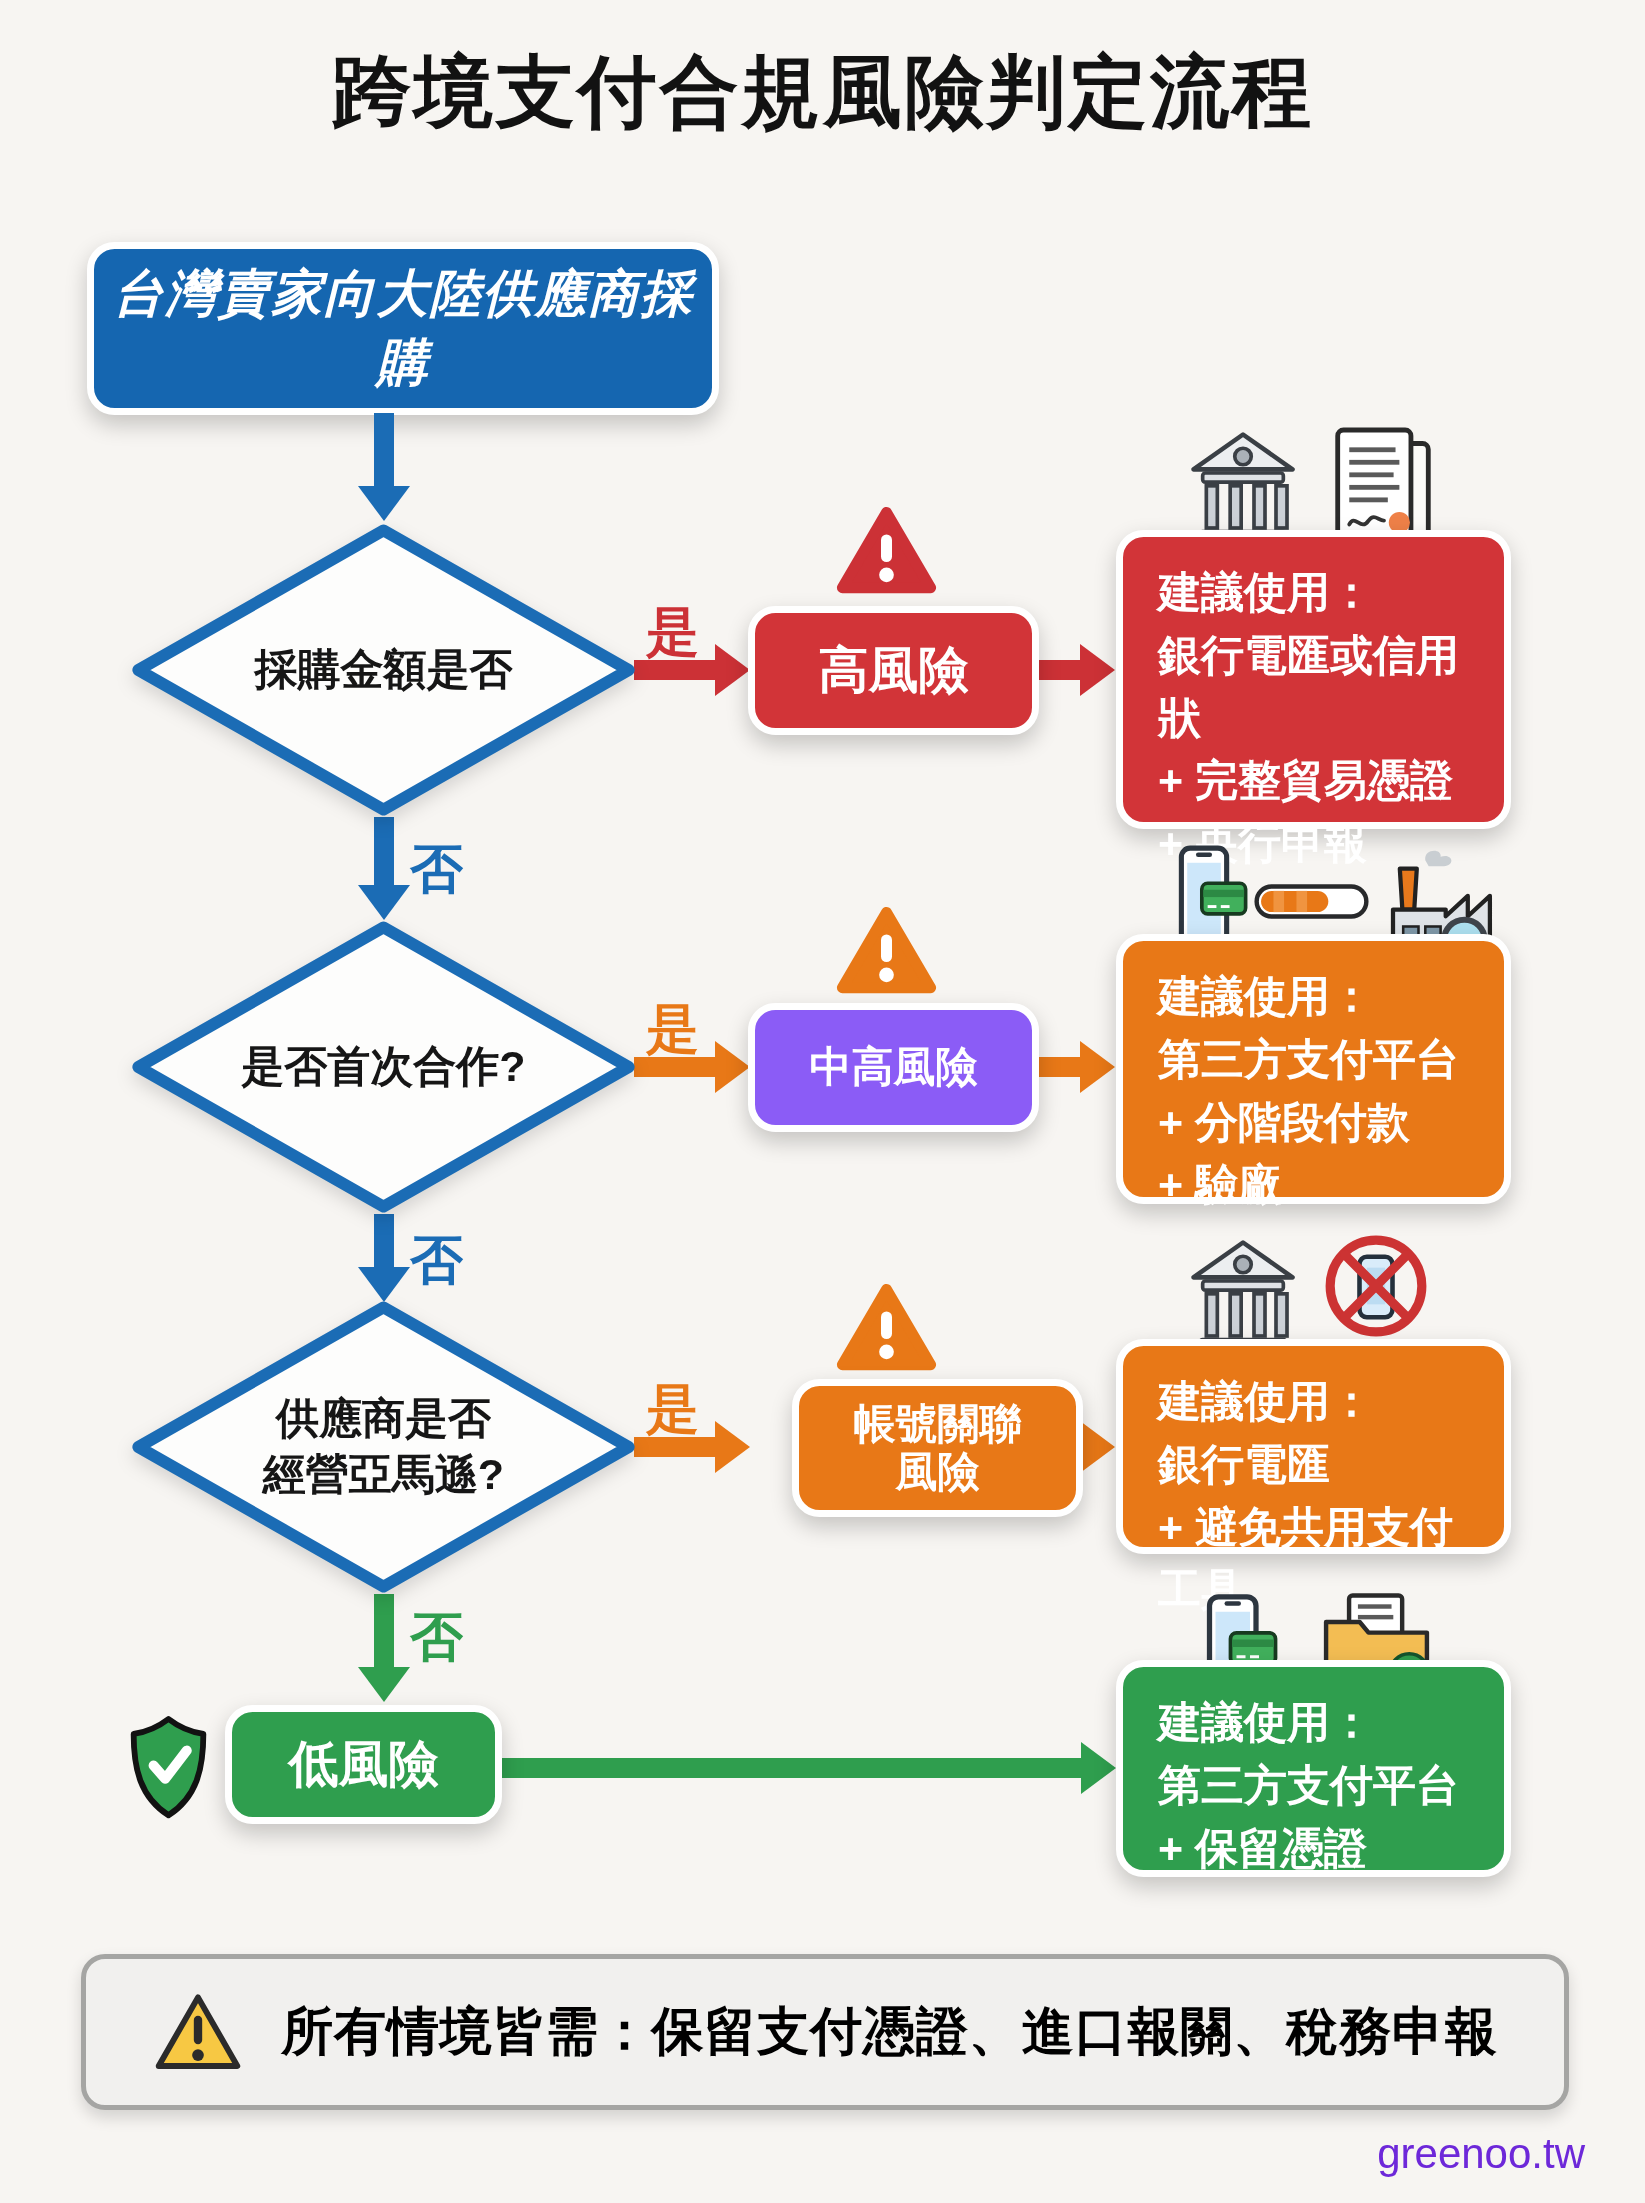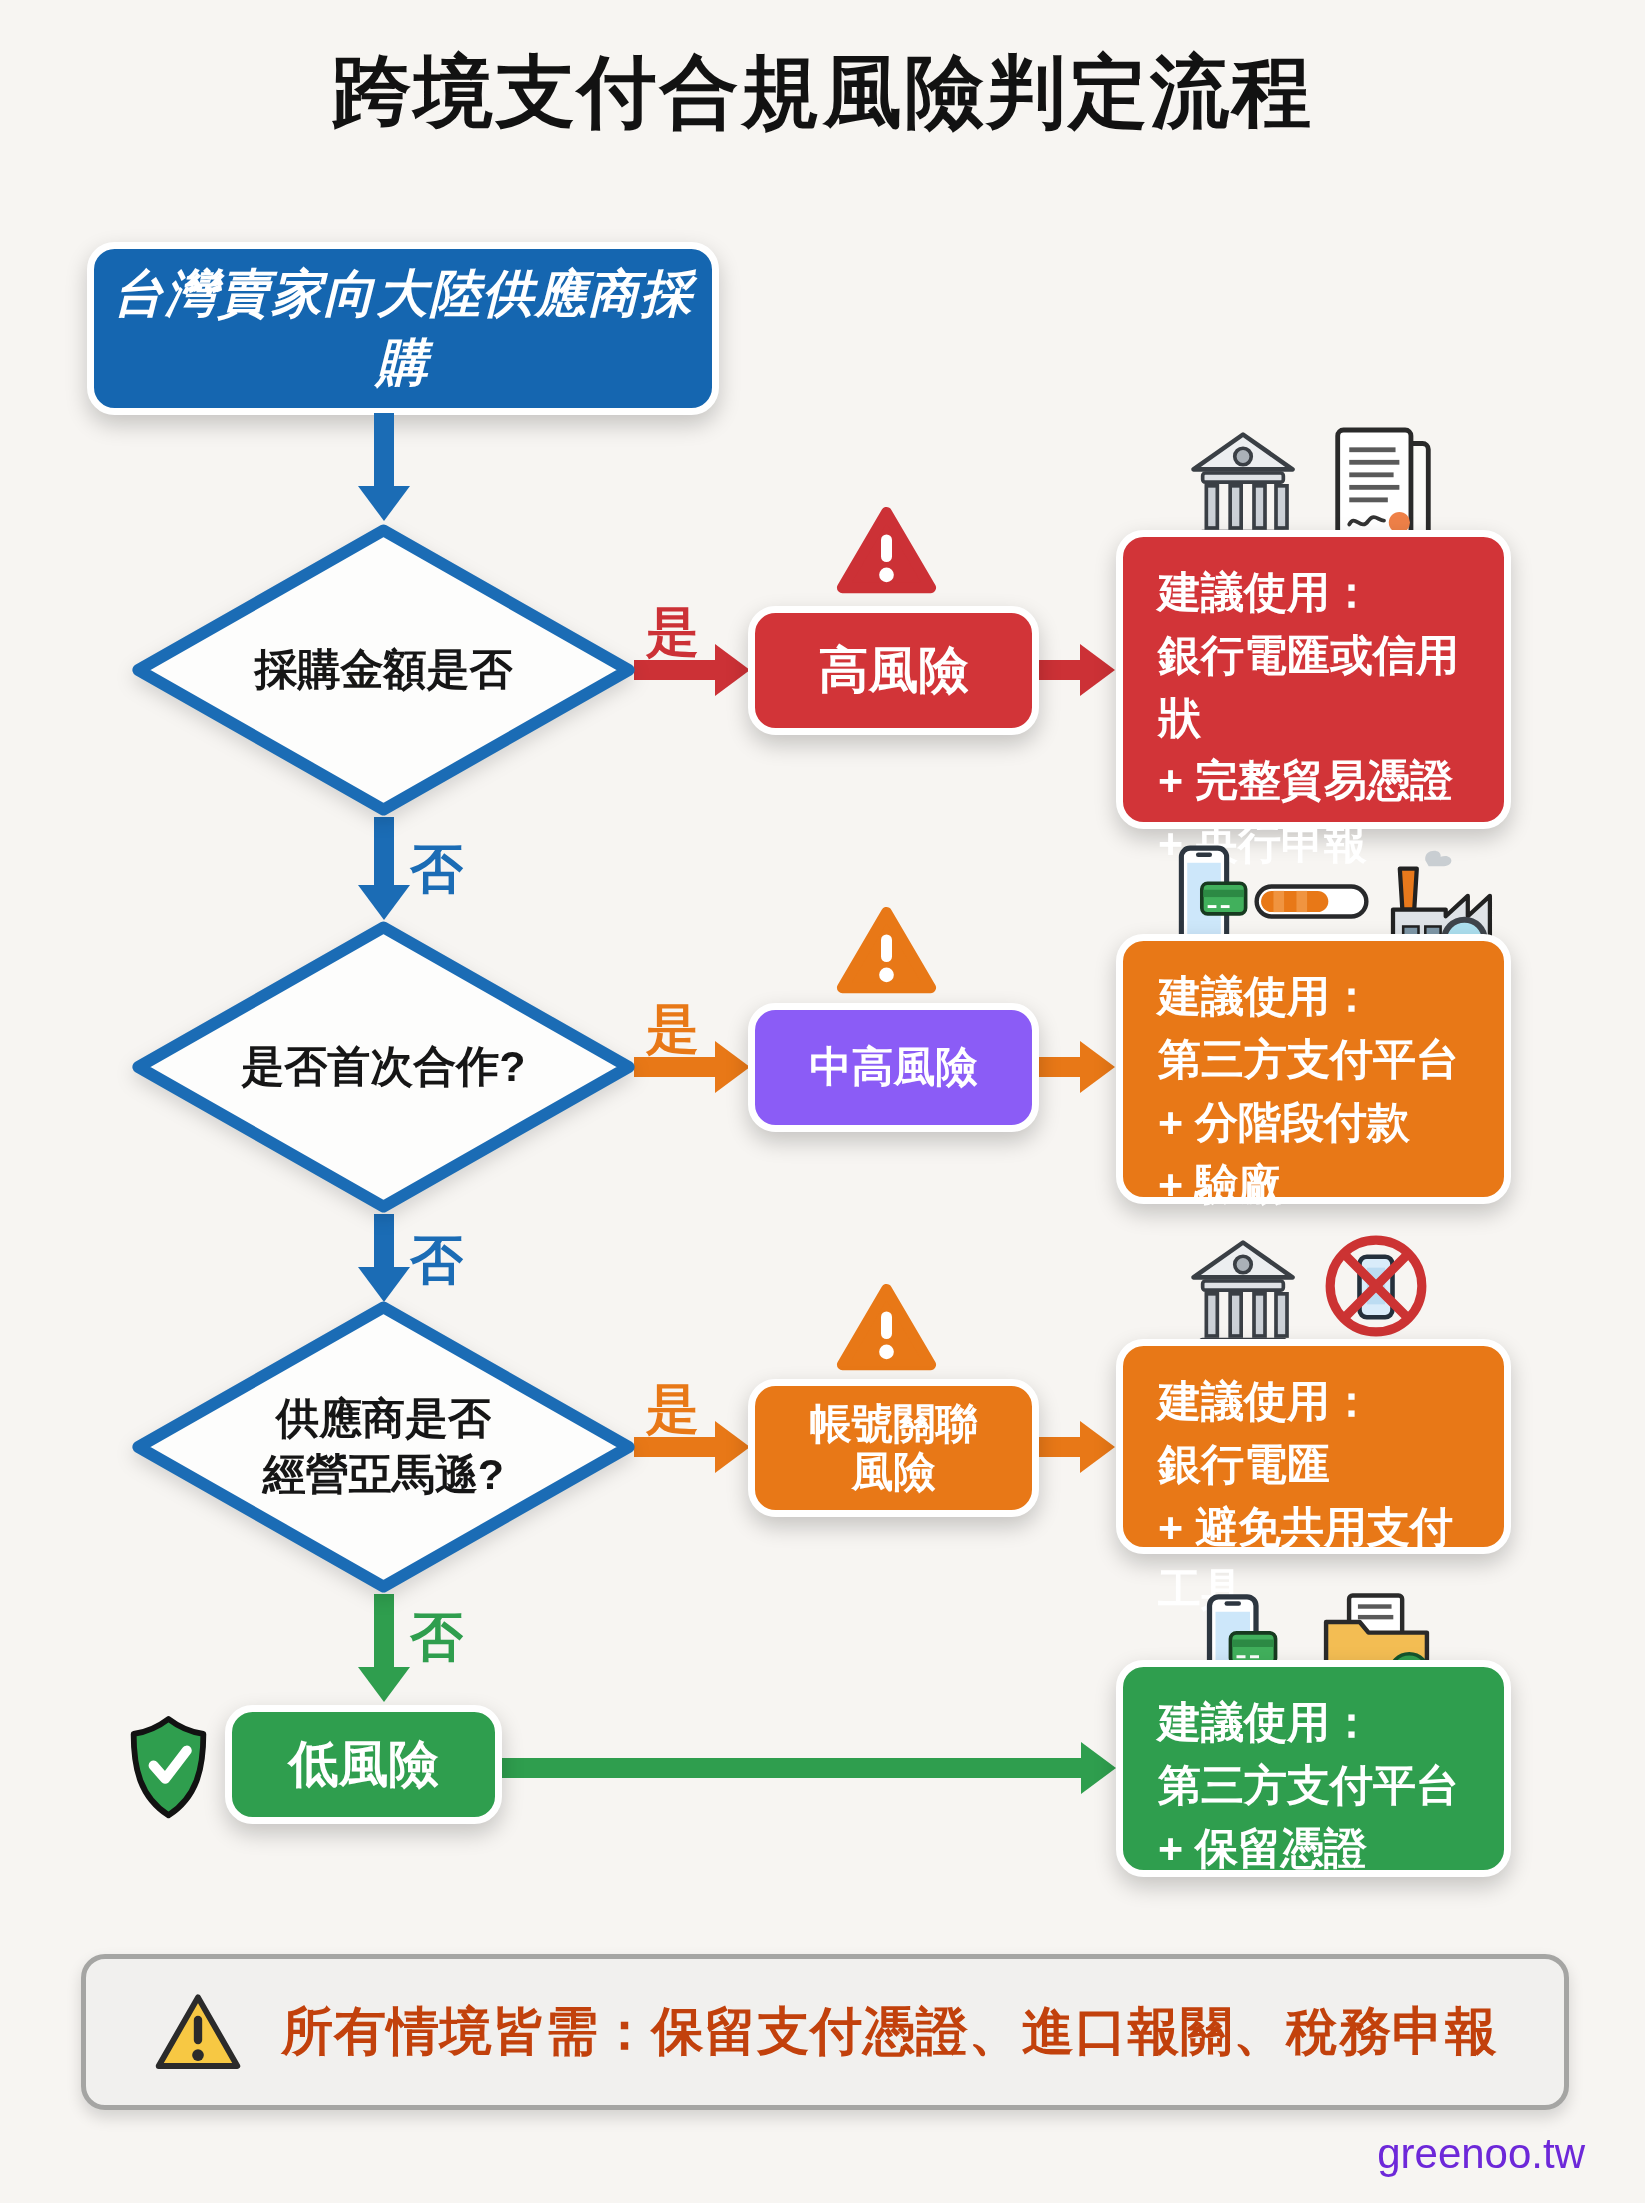--- a/index.html
+++ b/index.html
@@ -18,21 +18,21 @@
     position:absolute; box-sizing:border-box;
     display:flex; flex-direction:column; align-items:center; justify-content:center;
     text-align:center; color:#fff; font-weight:800;
     border:7.3px solid #fff; border-radius:27.5px;
     box-shadow:0 9.2px 22px rgba(0,0,0,.20);
   }
   .start-box { left:87px; top:242px; width:632px; height:173px; background:#1566b0; font-size:51px; letter-spacing:1.8px;font-style:italic; }
   .risk-box  { left:748px; width:291px; line-height:1.15; }
   .risk-high    { top:606px;  height:129px; background:#d23438; font-size:50px; }
   .risk-medhigh { top:1003px; height:129px; background:#8b5cf6; font-size:42px; }
-  .risk-account { top:1379px; height:138px; background:#e87817; font-size:42px; }
+  .risk-account { top:1379px; height:138px; background:#e87817; font-size:42px;margin-left:44px; }
   .risk-low     { left:225px; top:1705px; width:277px; height:119px; background:#2f9e4e; font-size:50px; }
 
   .rec-box {
     position:absolute; left:1116px; width:395px; box-sizing:border-box;
     border:7.3px solid #fff; border-radius:27.5px; color:#fff; font-weight:800;
     font-size:43px; line-height:1.46; padding:24px 13px 9.2px 35px;
     box-shadow:0 9.2px 22px rgba(0,0,0,.20);
   }
   .rec1 { top:530px;  height:299px; background:#d23438; }
   .rec2 { top:934px; height:270px; background:#e87817; }
@@ -65,21 +65,21 @@
   .branch-label { position:absolute; font-size:53px; font-weight:800; }
   .lbl-blue { color:#1b6cb5; } .lbl-red { color:#cc3136; } .lbl-orange { color:#e87817; } .lbl-green { color:#2f9e4e; }
 
   .icon { position:absolute; }
   .footer-note {
     position:absolute; left:81px; top:1954px; width:1488px; height:156px; box-sizing:border-box;
     background:#f1f0ee; border:5.5px solid #a5a5a3; border-radius:24px;
     display:flex; align-items:center; justify-content:center; gap:37px;
     box-shadow:0 7.3px 14.7px rgba(0,0,0,.14);
   }
-  .footer-text { font-size:52px; font-weight:800; color:#c2410c; letter-spacing:0.9px; }
+  .footer-text { font-size:52px; font-weight:800; color:#000000; letter-spacing:0.9px; }
   .watermark { position:absolute; right:61px; top:2130px; font-size:42px; color:#6d28d9; }
 </style>
 </head>
 <body>
 
 <div class="stage">
 
   <div class="title">跨境支付合規風險判定流程</div>
 
   <div class="node start-box">

